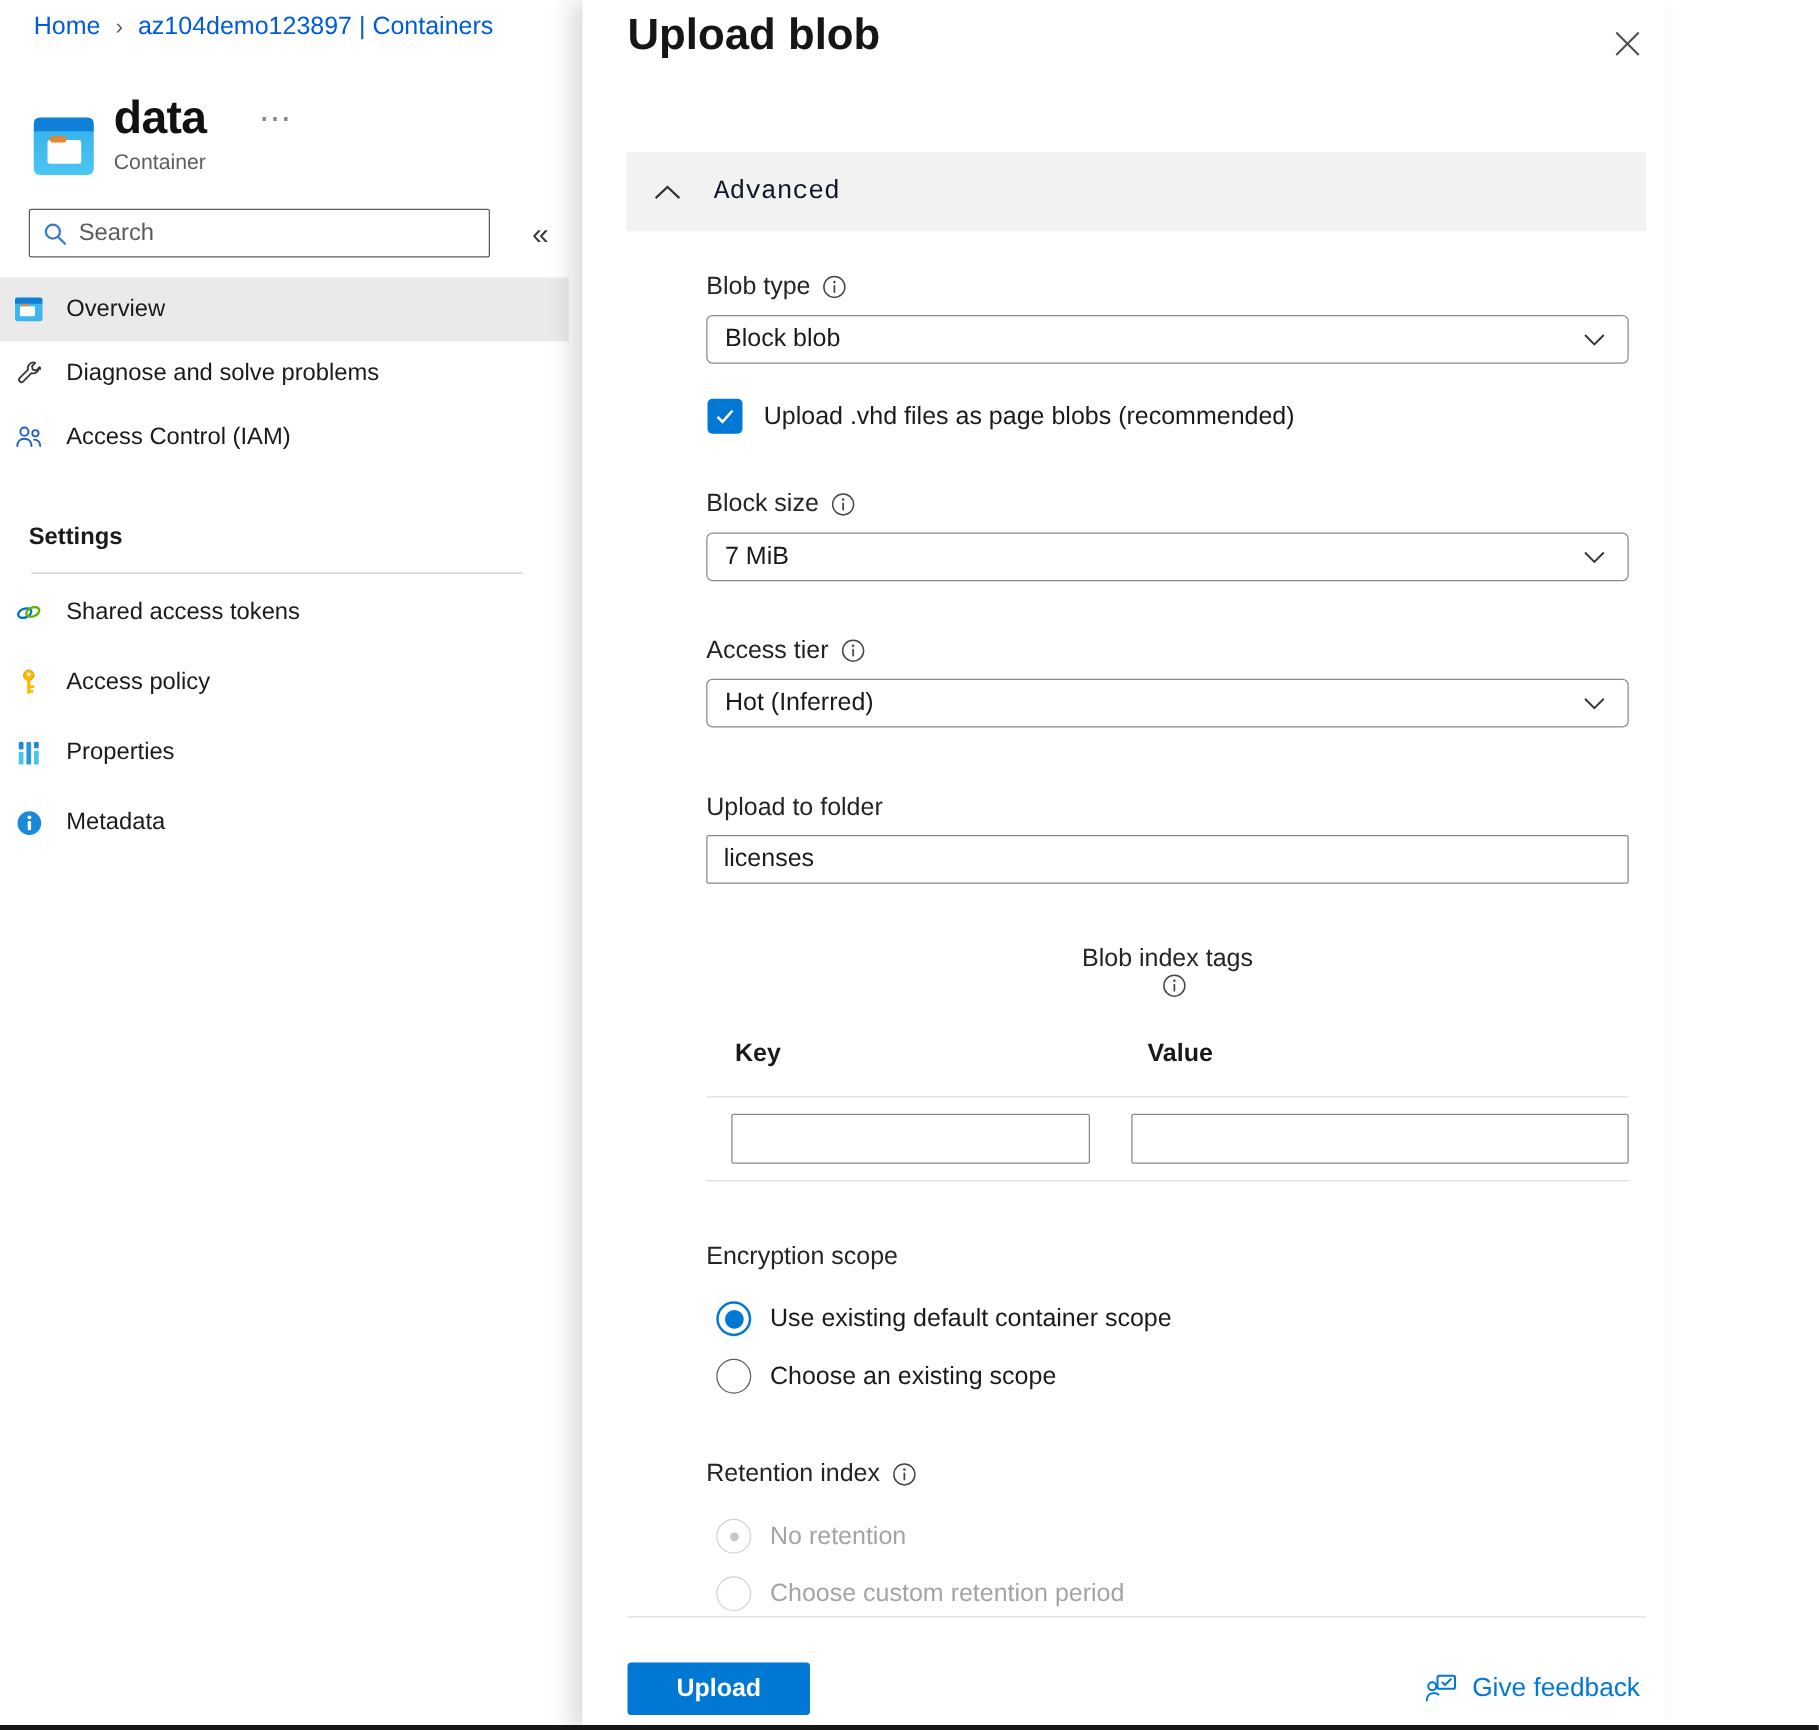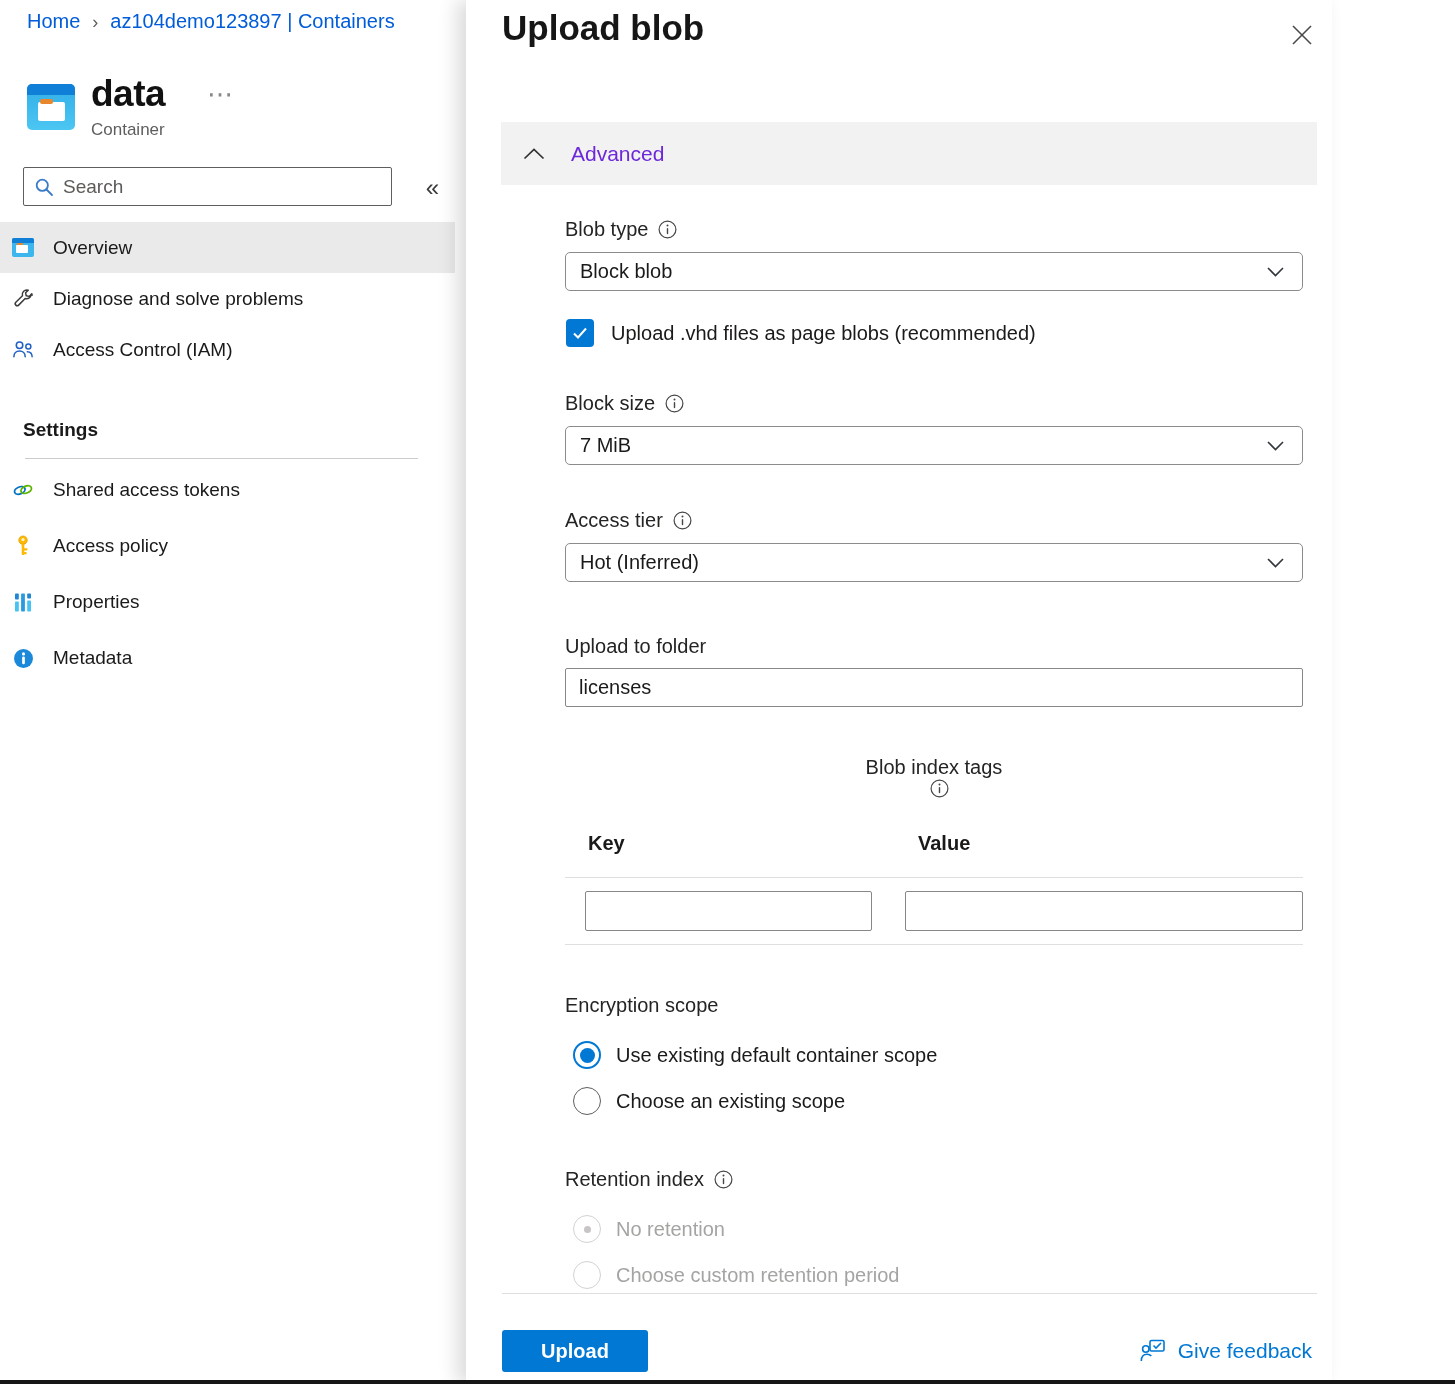--- a/index.html
+++ b/index.html
@@ -5,21 +5,21 @@
   * { box-sizing: border-box; margin: 0; padding: 0; }
   html,body { width:1455px; height:1384px; overflow:hidden; background:#fff;
     font-family:"Liberation Sans", sans-serif; color:#1a1a1a; }
 
   
   .base { position:absolute; inset:0; background:#fff; }
   .breadcrumb { position:absolute; left:27px; top:10px; white-space:nowrap; font-size:20px; }
   .breadcrumb a { color:#015cda; text-decoration:none; cursor:pointer; }
   .bc-sep { color:#605e5c; margin:0 12px; font-size:18px; }
 
-  .title-row { position:absolute; left:27px; top:74px; display:flex; align-items:center; }
+  .title-row { position:absolute; left:27px; top:74px; display:flex; align-items:flex-end; }
   .res-icon { width:48px; height:46px; background:linear-gradient(180deg,#31aee8,#4cc6f2);
     border-radius:5px; position:relative; overflow:hidden; flex:0 0 auto; }
   .ri-top { height:11px; background:#0f7fd7; }
   .ri-folder { position:absolute; left:11px; top:18px; width:27px; height:19px; background:#fff; border-radius:2px; }
   .ri-tab { position:absolute; left:2px; top:-3px; width:13px; height:5px; background:#e8862c; border-radius:2px; }
   .title-text { margin-left:16px; }
   .title-line { display:flex; align-items:center; }
   h1.page-title { font-size:37px; font-weight:700; letter-spacing:-.5px; color:#111; line-height:1.1; }
   .more { color:#8a8886; font-size:26px; margin-left:42px; letter-spacing:2px; cursor:pointer; line-height:10px; }
   .subtitle { color:#605e5c; font-size:17px; margin-top:5px; }
@@ -49,21 +49,21 @@
 
   
   .panel { position:absolute; left:466px; top:0; width:866px; height:1384px; background:#fff;
     box-shadow:-9px 0 18px rgba(0,0,0,.14); }
   .panel-title { position:absolute; left:36px; top:8px; font-size:35px; font-weight:700; color:#161616; }
   .close-btn { position:absolute; right:15px; top:20px; width:30px; height:30px; cursor:pointer;
     display:flex; align-items:center; justify-content:center; }
 
   .advanced-bar { position:absolute; left:35px; right:15px; top:122px; height:63px; background:#f2f2f2;
     display:flex; align-items:center; padding-left:22px; cursor:pointer; }
-  .advanced-bar span { font-size:21px; color:#6d28d9; margin-left:26px; }
+  .advanced-bar span { font-size:21px; color:#0f172a; margin-left:26px;font-family:Liberation Mono, monospace; }
 
   .form { position:absolute; left:99px; right:29px; top:185px; }
   .label-row { display:flex; align-items:center; font-size:20px; color:#252423; line-height:24px; }
   .label-row .info { margin-left:10px; cursor:pointer; }
   .select { margin-top:11px; height:39px; border:1px solid #8b8b8b; border-radius:5px;
     display:flex; align-items:center; justify-content:space-between; padding:0 18px 0 14px;
     font-size:20px; color:#1a1a1a; cursor:pointer; background:#fff; }
   .mt-blob { margin-top:32px; }
   .mt-blocksize { margin-top:44px; }
   .mt-accesstier { margin-top:43px; }

